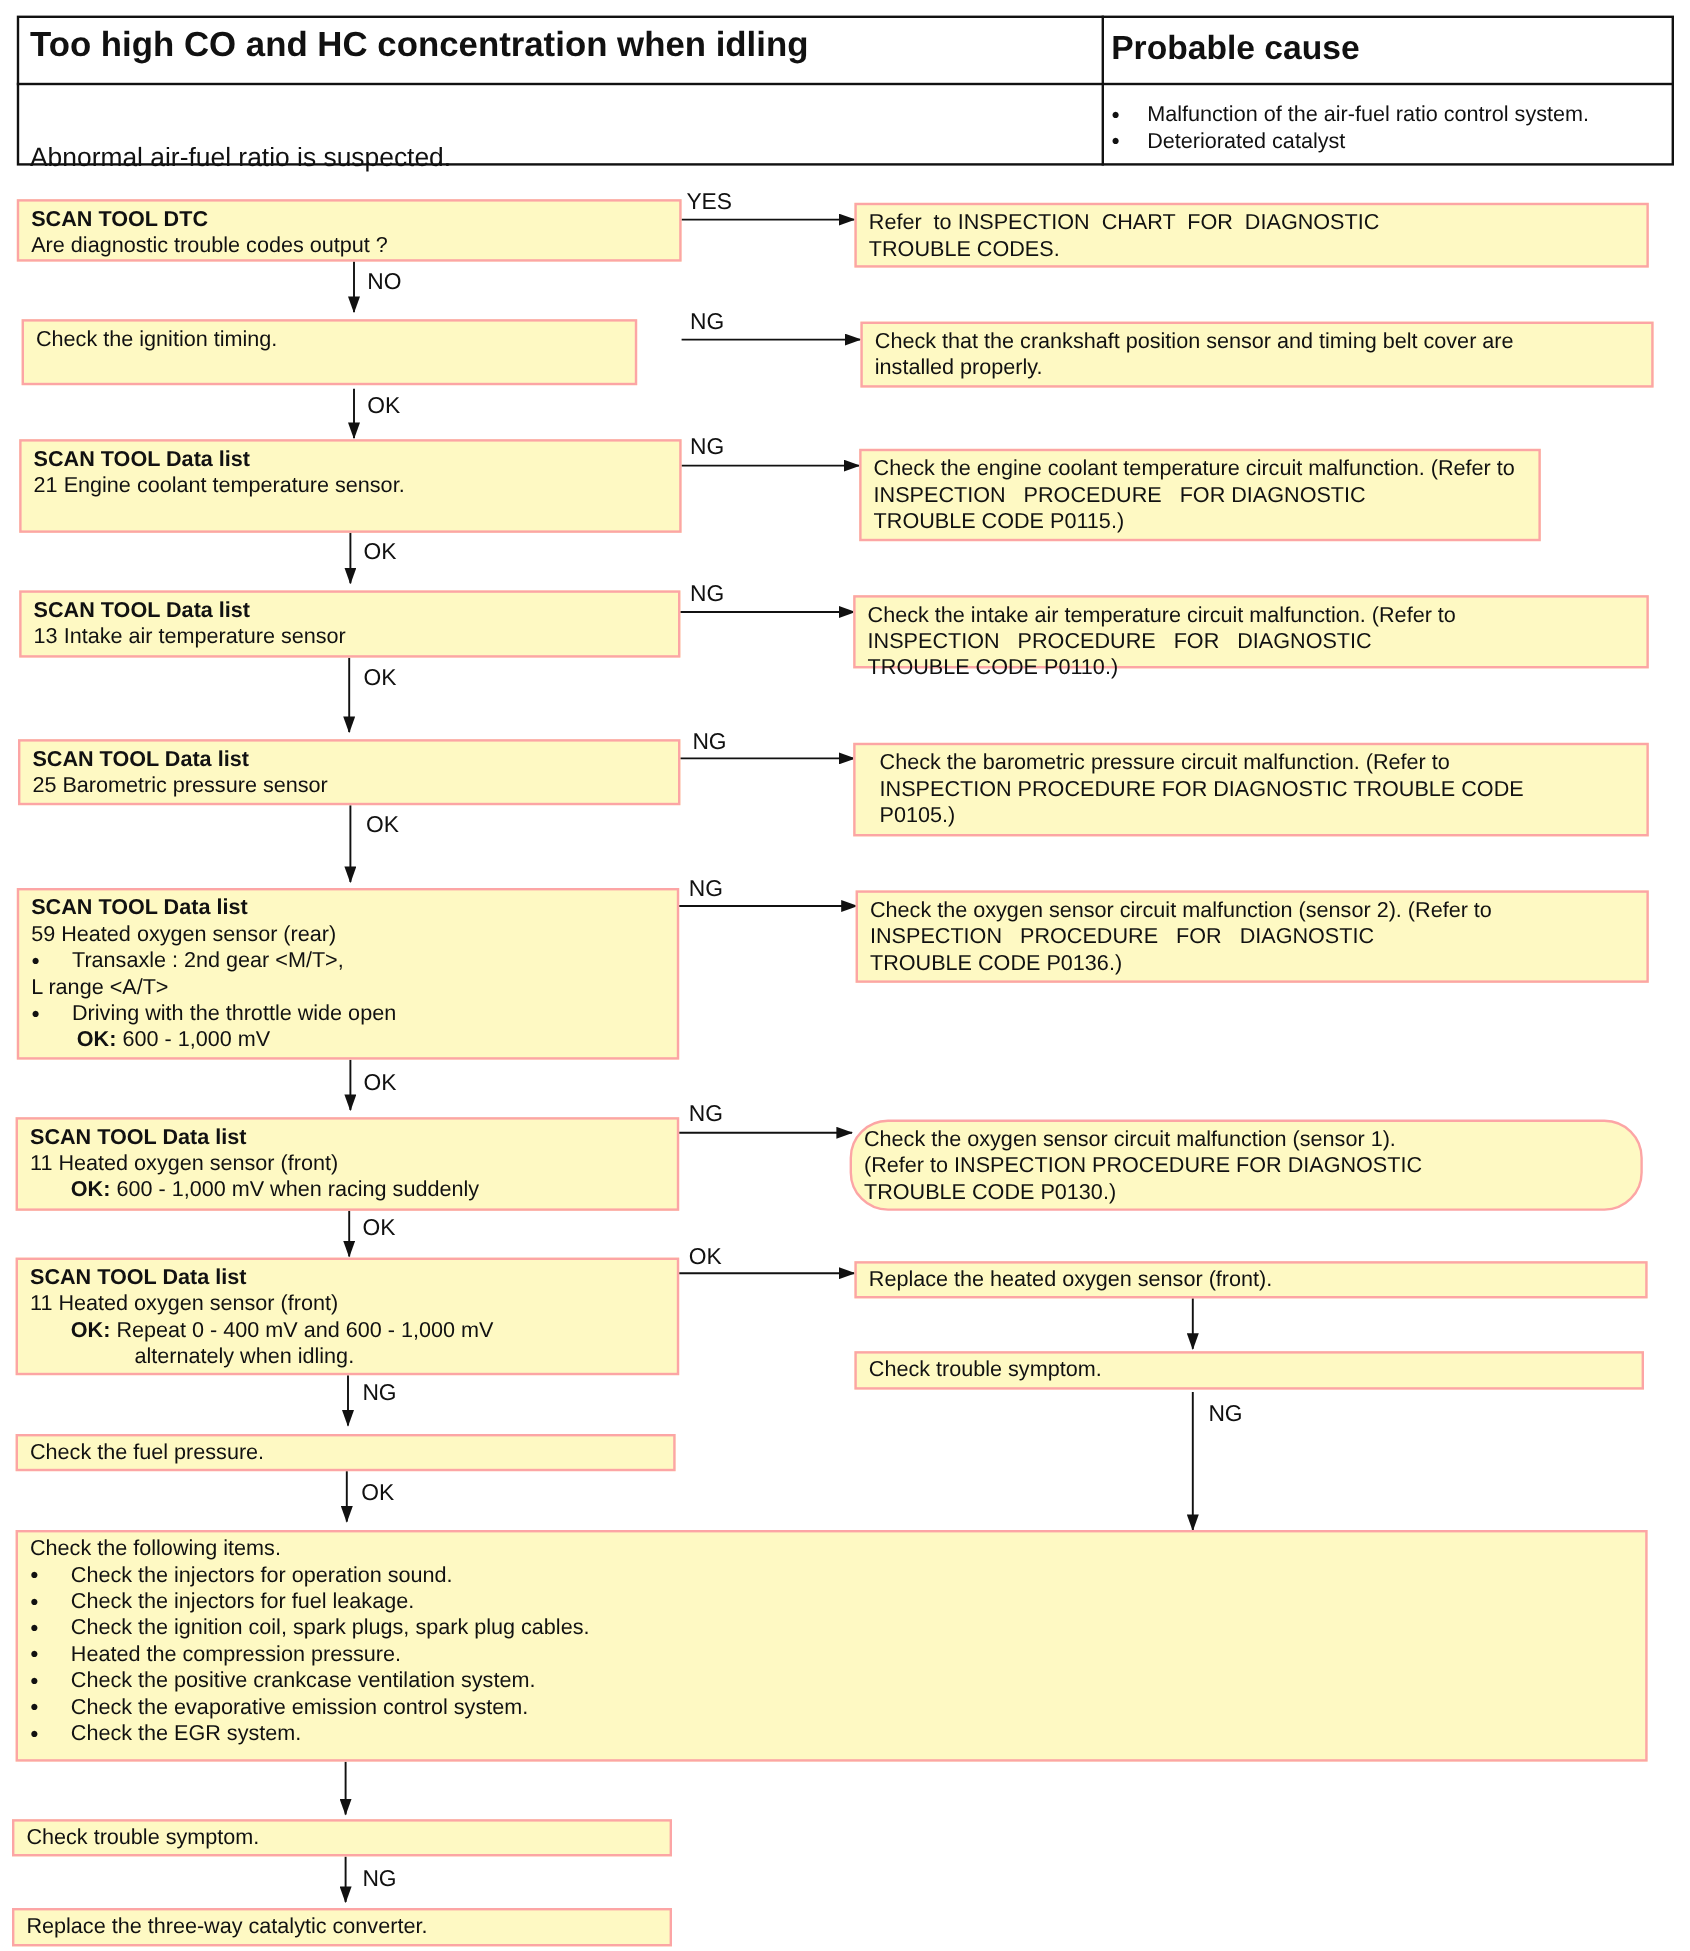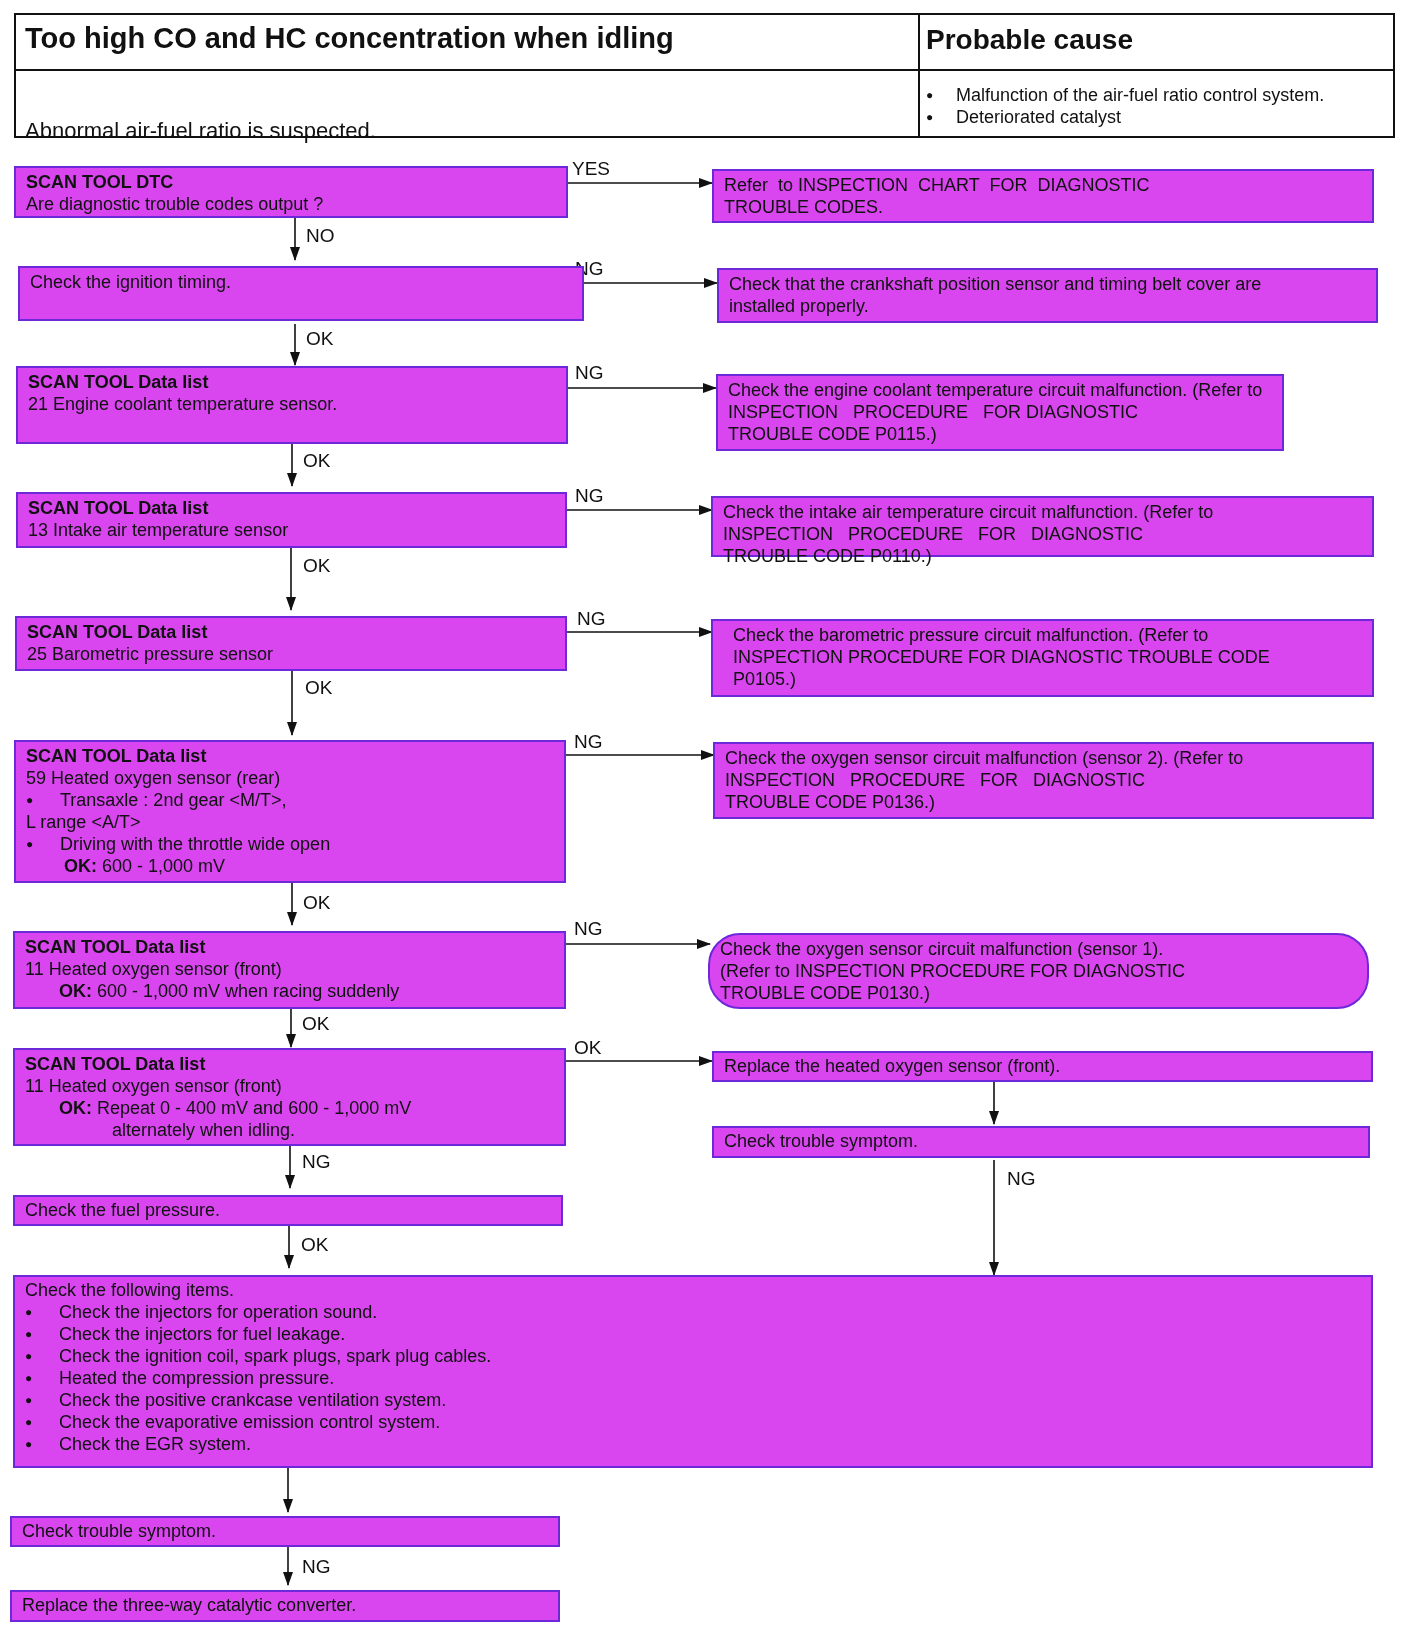--- a/index.html
+++ b/index.html
@@ -1,18 +1,18 @@
 <!DOCTYPE html>
 <html><head>
 <meta charset="utf-8">
 <style>
   html, body { margin:0; padding:0; background:#fff; }
   body { width:1408px; height:1626px; position:relative; overflow:hidden;
          font-family:"Liberation Sans", sans-serif; color:#111; }
-  .box { position:absolute; border:2px solid #6d28d9; box-sizing:border-box; background:#d946ef;
+  .box { position:absolute; border:2px solid #fca5a5; box-sizing:border-box; background:#fef9c3;
          font-size:18px; line-height:22px; padding:3px 10px; }
   .box .b { font-weight:bold; }
   .hdr { position:absolute; border:2px solid #111; box-sizing:border-box; }
   .lbl { position:absolute; font-size:19px; }
   svg.lines { position:absolute; left:0; top:0; }
   .bul { display:flex; }
   .bul .dot { width:34px; flex:none; }
 </style>
 </head>
 <body>
@@ -85,21 +85,21 @@
 <div class="lbl" style="left:574px;top:1037px;">OK</div>
 <div class="lbl" style="left:302px;top:1151px;">NG</div>
 <div class="lbl" style="left:301px;top:1234px;">OK</div>
 <div class="lbl" style="left:1007px;top:1168px;">NG</div>
 <div class="lbl" style="left:302px;top:1556px;">NG</div>
 
 <div class="box" style="left:14px;top:166px;width:554px;height:52px;">
   <div class="b">SCAN TOOL DTC</div>
   <div>Are diagnostic trouble codes output ?</div>
 </div>
-<div class="box" style="left:18px;top:266px;width:566px;height:55px;">
+<div class="box" style="left:18px;top:266px;width:513px;height:55px;">
   <div>Check the ignition timing.</div>
 </div>
 <div class="box" style="left:16px;top:366px;width:552px;height:78px;">
   <div class="b">SCAN TOOL Data list</div>
   <div>21 Engine coolant temperature sensor.</div>
 </div>
 <div class="box" style="left:16px;top:492px;width:551px;height:56px;">
   <div class="b">SCAN TOOL Data list</div>
   <div>13 Intake air temperature sensor</div>
 </div>

